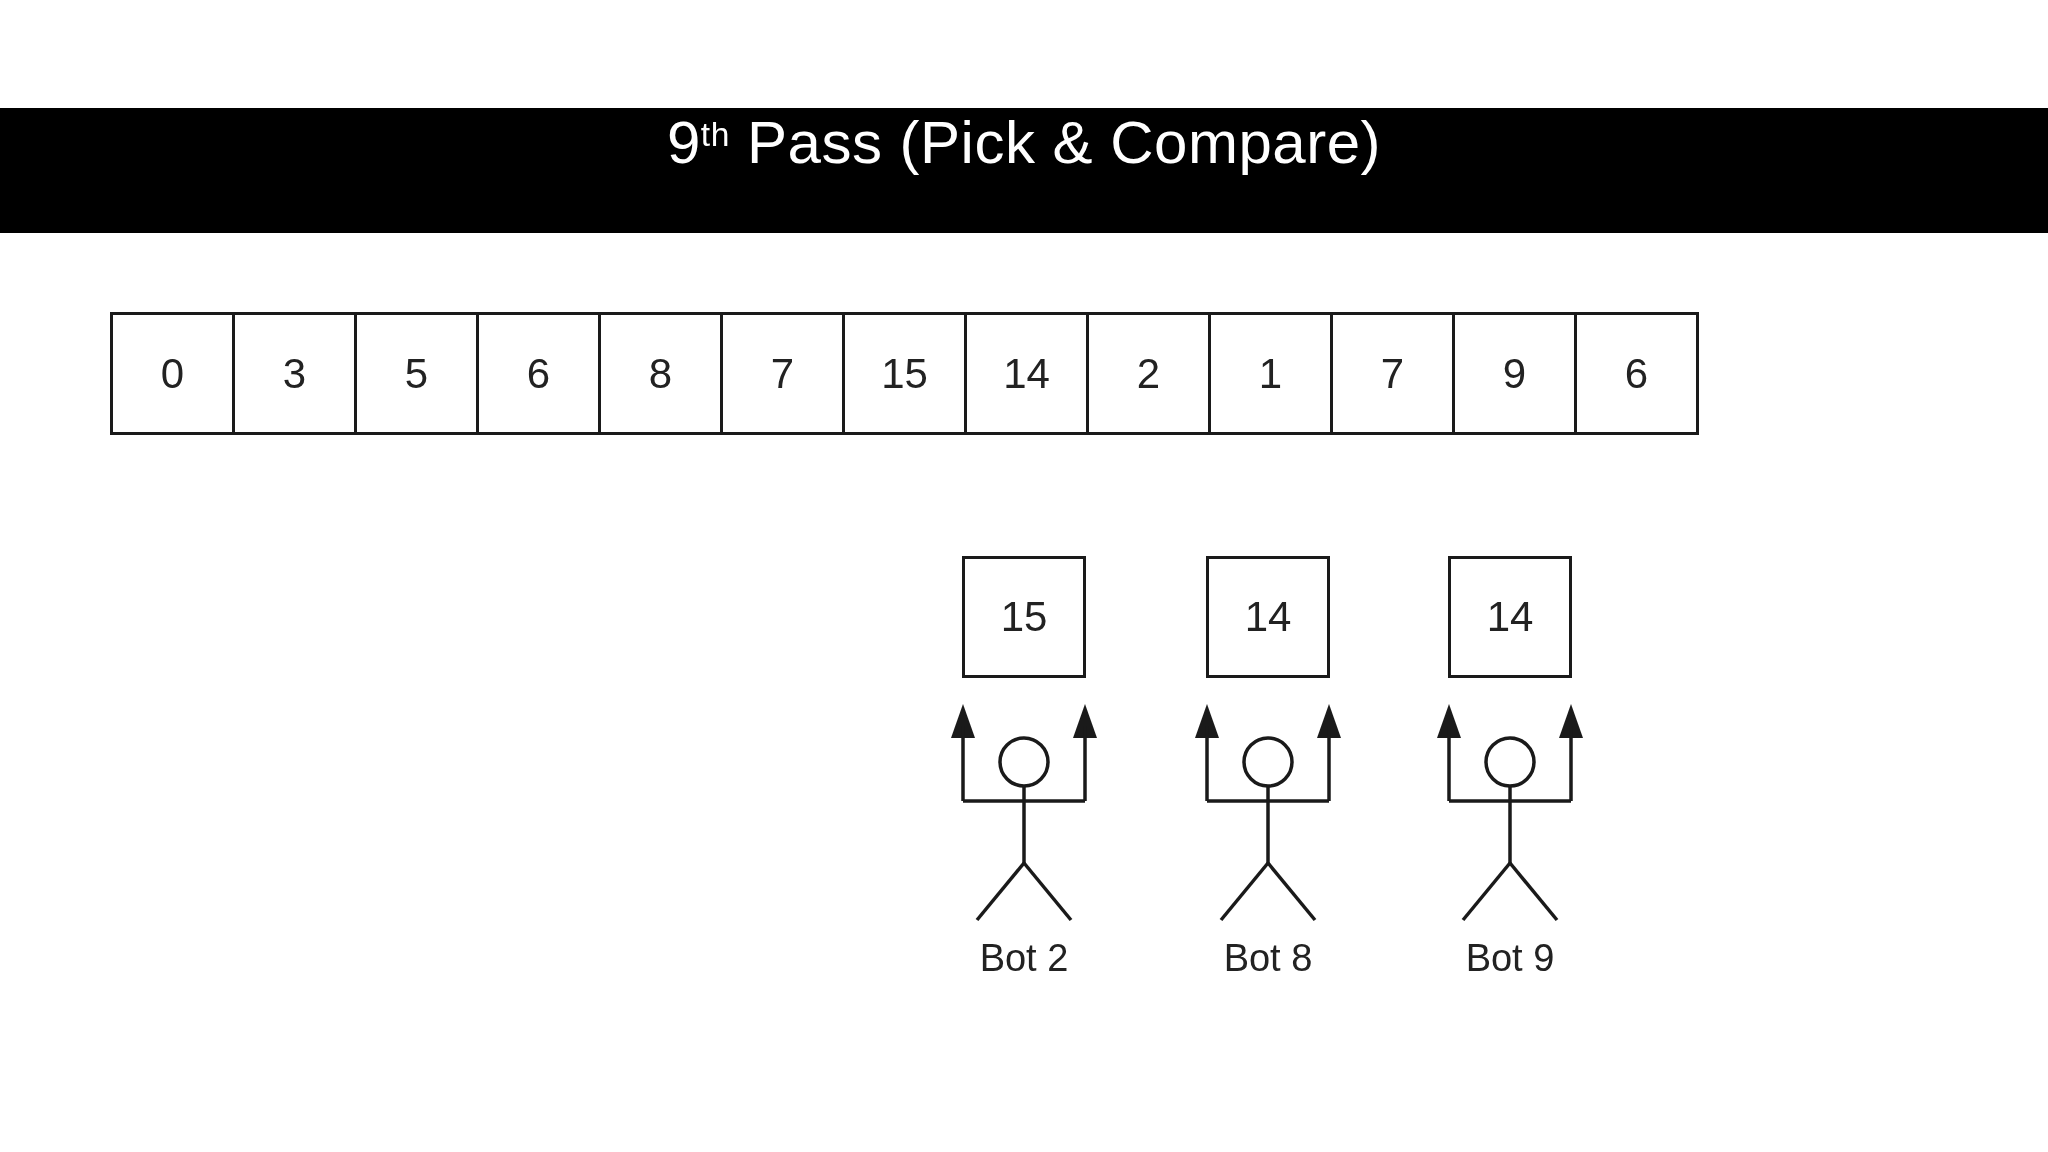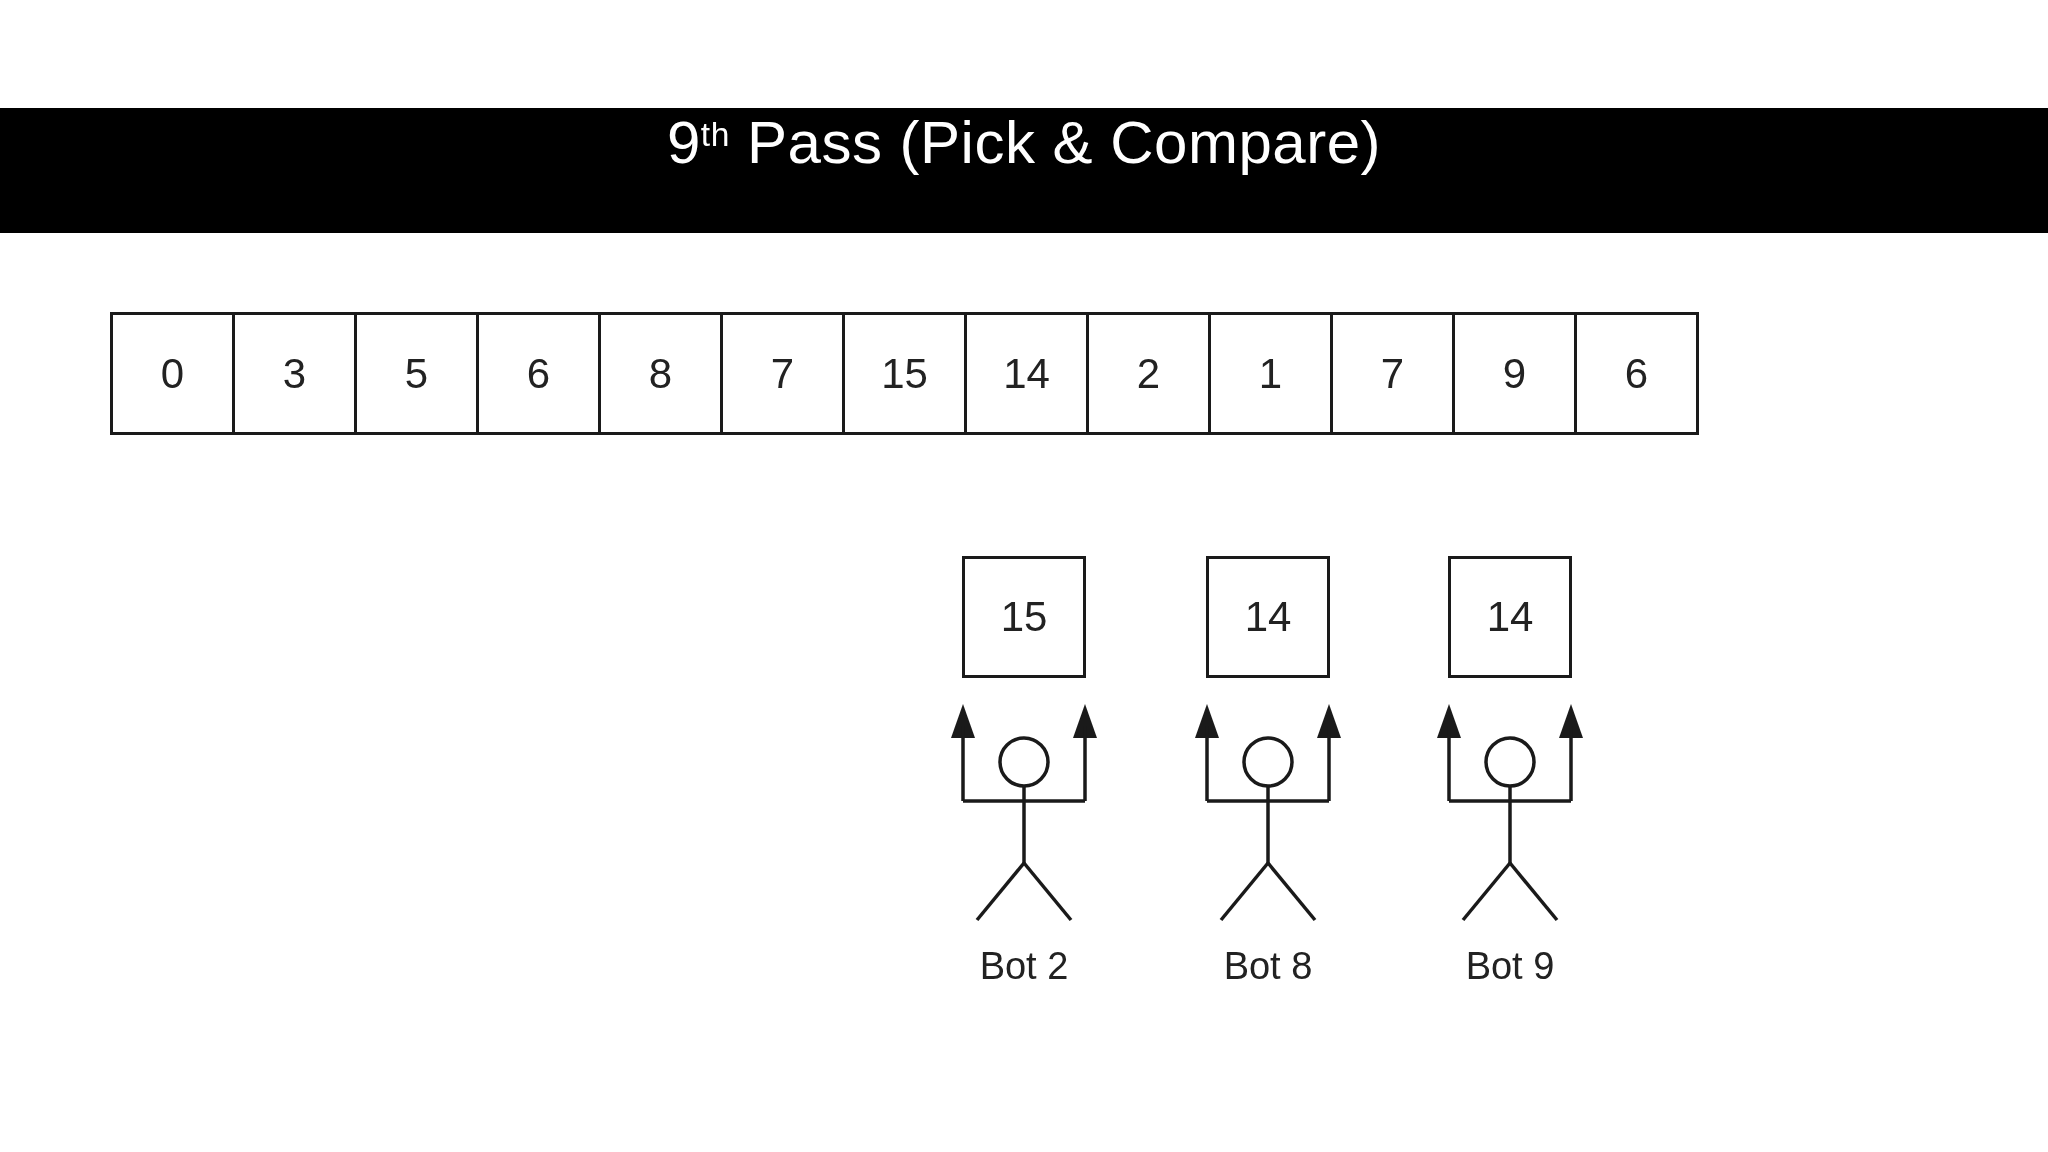--- a/index.html
+++ b/index.html
@@ -105,21 +105,21 @@
     stroke-width: 3.5;
     fill: none;
   }
   .bot-figure circle {
     fill: #ffffff;
     stroke: var(--line);
     stroke-width: 3.5;
   }
   .bot-figure .arrowhead { fill: var(--line); }
   .bot-label {
-    margin-top: 22px;
+    margin-top: 14px;
     font-size: 38px;
     color: var(--digit);
   }
 </style>
 </head>
 <body>
 
 <div class="page">
 
   <header class="banner">

